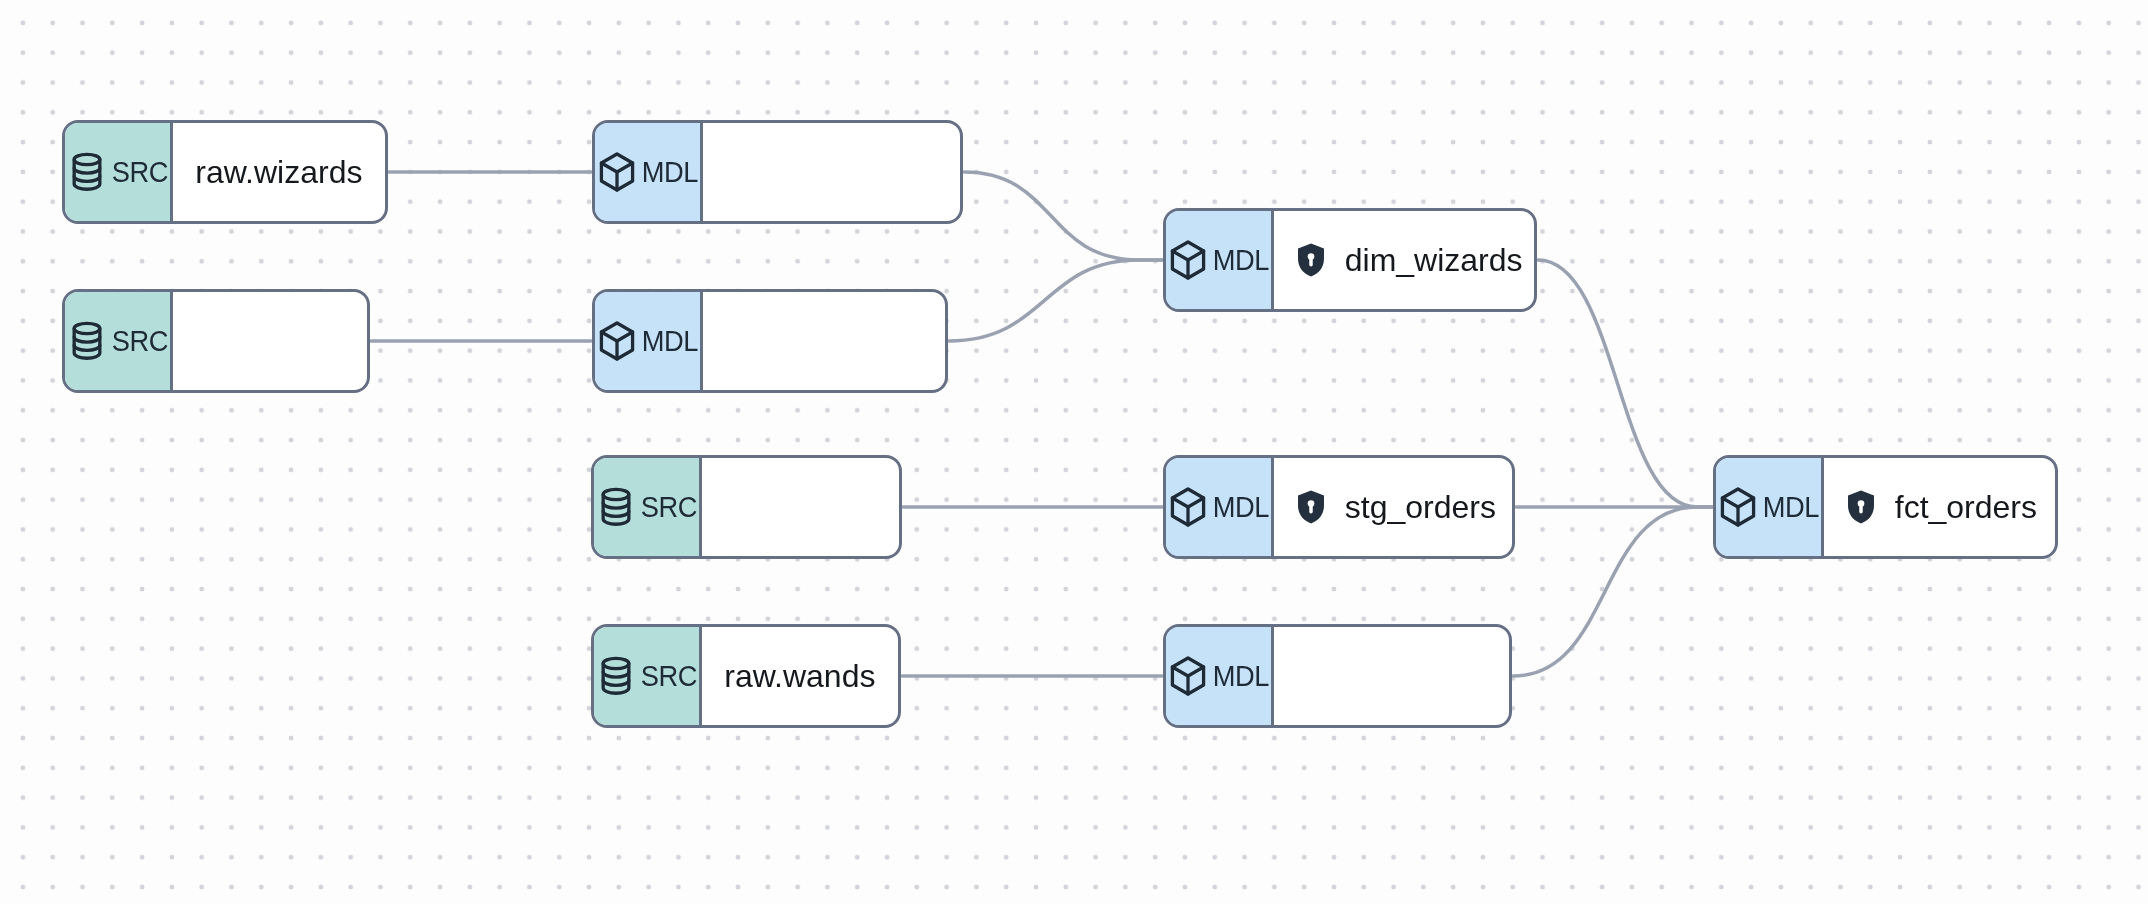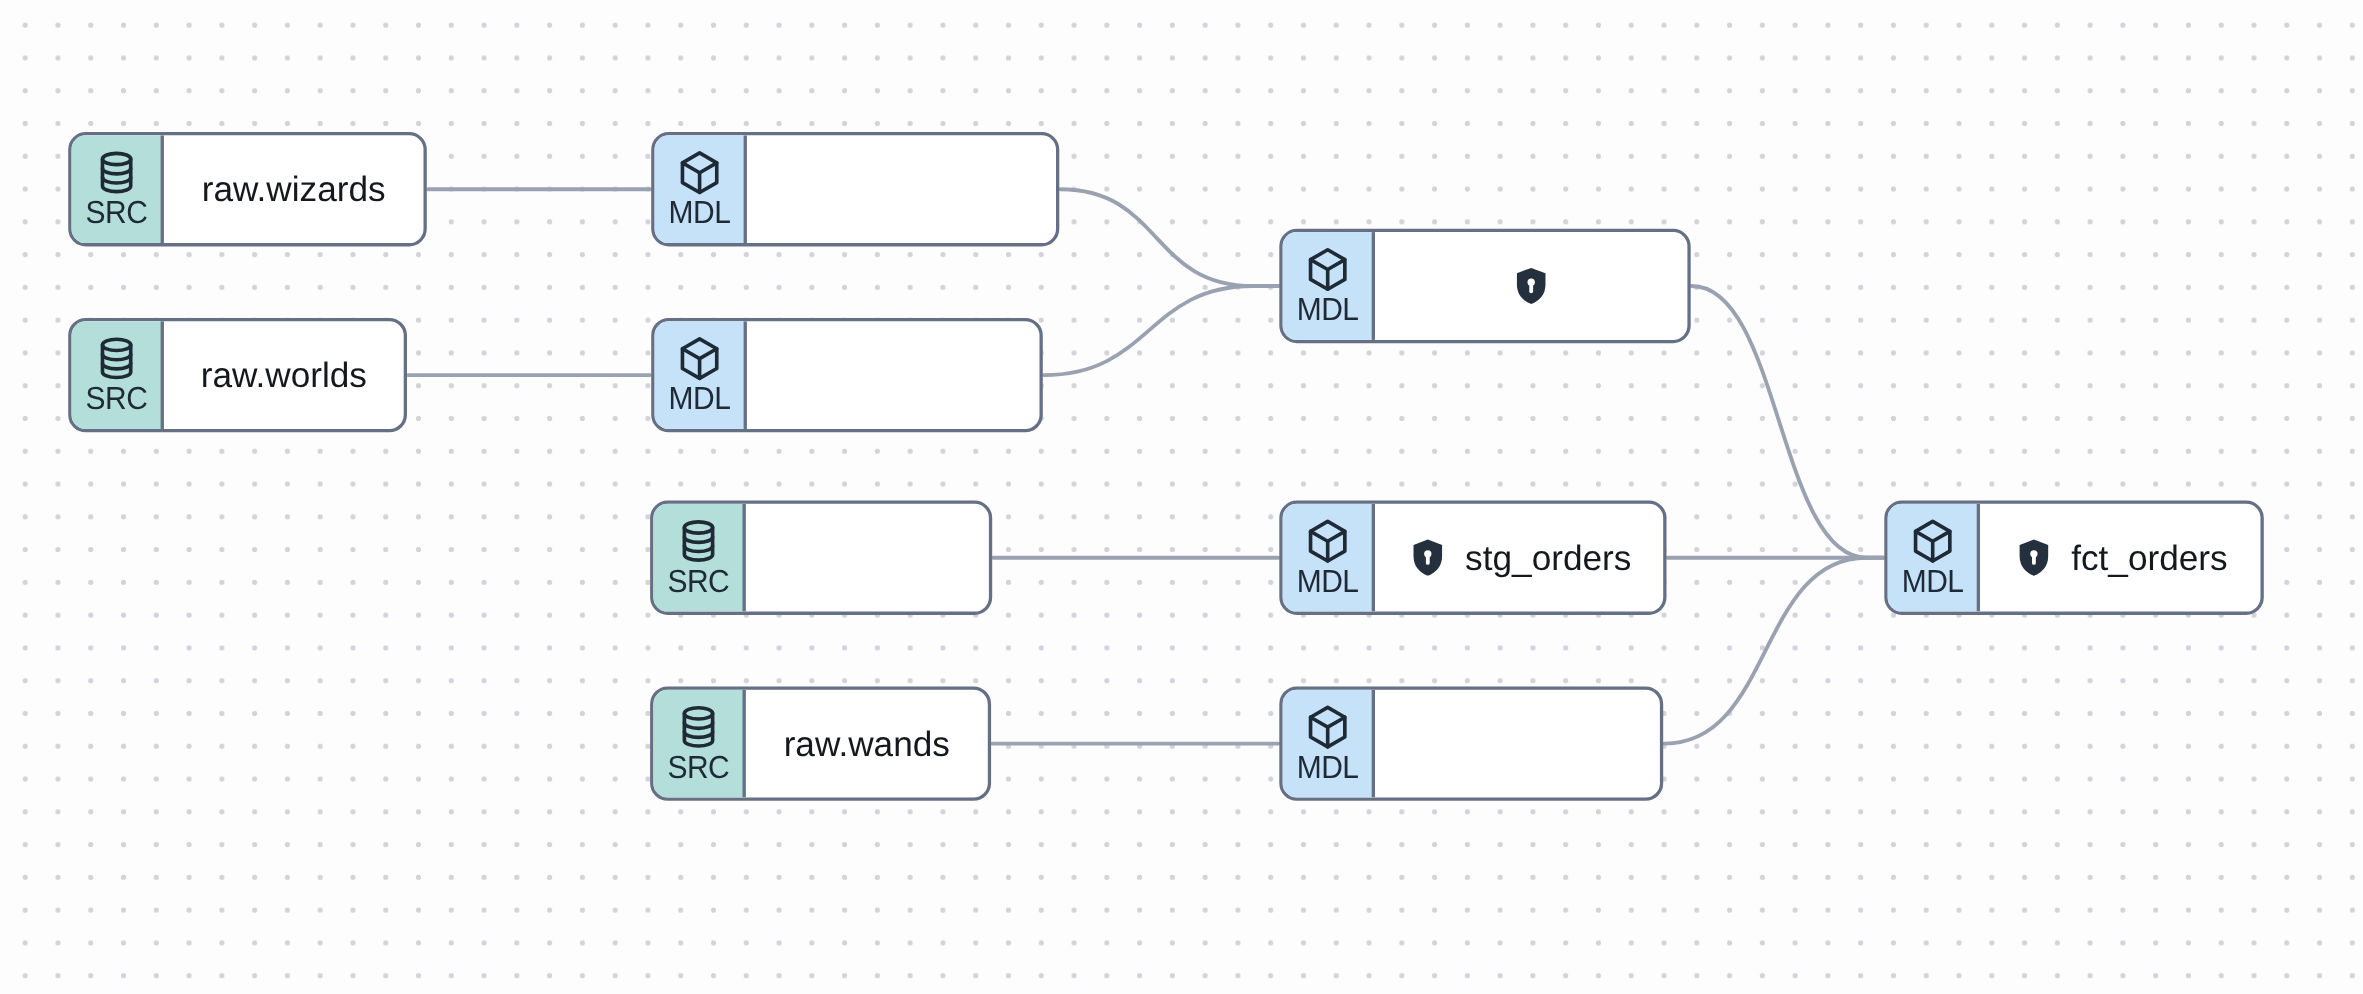--- a/index.html
+++ b/index.html
@@ -44,21 +44,21 @@
     background:#ffffff;
     border:3px solid var(--node-border);
     border-radius:16px;
     box-sizing:border-box;
     overflow:hidden;
     cursor:pointer;
   }
   .badge{
     flex:0 0 84px;
     display:flex;
-    flex-direction:column;
+    flex-direction:row;
     align-items:center;
     justify-content:center;
     gap:1px;
     border-right:3px solid var(--node-border);
     box-sizing:border-box;
   }
   .node.source .badge{background:var(--src-badge-bg);}
   .node.model  .badge{background:var(--mdl-badge-bg);}
   .badge svg{display:block;}
   .badge-label{
@@ -138,24 +138,20 @@
         <svg width="44" height="44" viewBox="0 0 24 24" fill="none" stroke="#1f2a37" stroke-width="1.8" stroke-linecap="round" stroke-linejoin="round">
           <ellipse cx="12" cy="5.2" rx="7" ry="2.8"></ellipse>
           <path d="M5 5.2 V18.6 c0 1.55 3.13 2.8 7 2.8 s7 -1.25 7 -2.8 V5.2"></path>
           <path d="M5 9.8 c0 1.55 3.13 2.8 7 2.8 s7 -1.25 7 -2.8"></path>
           <path d="M5 14.3 c0 1.55 3.13 2.8 7 2.8 s7 -1.25 7 -2.8"></path>
         </svg>
       </span>
 
       <span class="badge-label">SRC</span>
     </div>
-    <div class="node-body">
-
-      <span class="node-label">raw.worlds</span>
-    </div>
   </div>
     <div class="node model" style="left: 592px; top: 289px; width: 356px; height: 104px;">
     <div class="badge">
 
       <span>
         <svg width="44" height="44" viewBox="0 0 24 24" fill="none" stroke="#1f2a37" stroke-width="1.8" stroke-linecap="round" stroke-linejoin="round">
           <path d="M12 2.2 L20.5 7.1 V16.9 L12 21.8 L3.5 16.9 V7.1 Z"></path>
           <path d="M3.5 7.1 L12 12 L20.5 7.1"></path>
           <path d="M12 12 V21.8"></path>
         </svg>
@@ -176,20 +172,21 @@
       <span class="badge-label">MDL</span>
     </div>
     <div class="node-body">
       <span class="shield">
         <svg width="38" height="42" viewBox="0 0 24 24">
           <path fill="#25303f" d="M12 1.6 L20.2 4.7 V11 C20.2 16.9 16.8 20.5 12 22.4 C7.2 20.5 3.8 16.9 3.8 11 V4.7 Z"></path>
           <circle cx="12" cy="9.8" r="2.1" fill="#ffffff"></circle>
           <path d="M12 11 L12 15" stroke="#ffffff" stroke-width="2.2" stroke-linecap="round"></path>
         </svg>
       </span>
+      <span class="node-label">dim_wizards</span>
     </div>
   </div>
     <div class="node source" style="left: 591px; top: 455px; width: 311px; height: 104px;">
     <div class="badge">
       <span>
         <svg width="44" height="44" viewBox="0 0 24 24" fill="none" stroke="#1f2a37" stroke-width="1.8" stroke-linecap="round" stroke-linejoin="round">
           <ellipse cx="12" cy="5.2" rx="7" ry="2.8"></ellipse>
           <path d="M5 5.2 V18.6 c0 1.55 3.13 2.8 7 2.8 s7 -1.25 7 -2.8 V5.2"></path>
           <path d="M5 9.8 c0 1.55 3.13 2.8 7 2.8 s7 -1.25 7 -2.8"></path>
           <path d="M5 14.3 c0 1.55 3.13 2.8 7 2.8 s7 -1.25 7 -2.8"></path>

